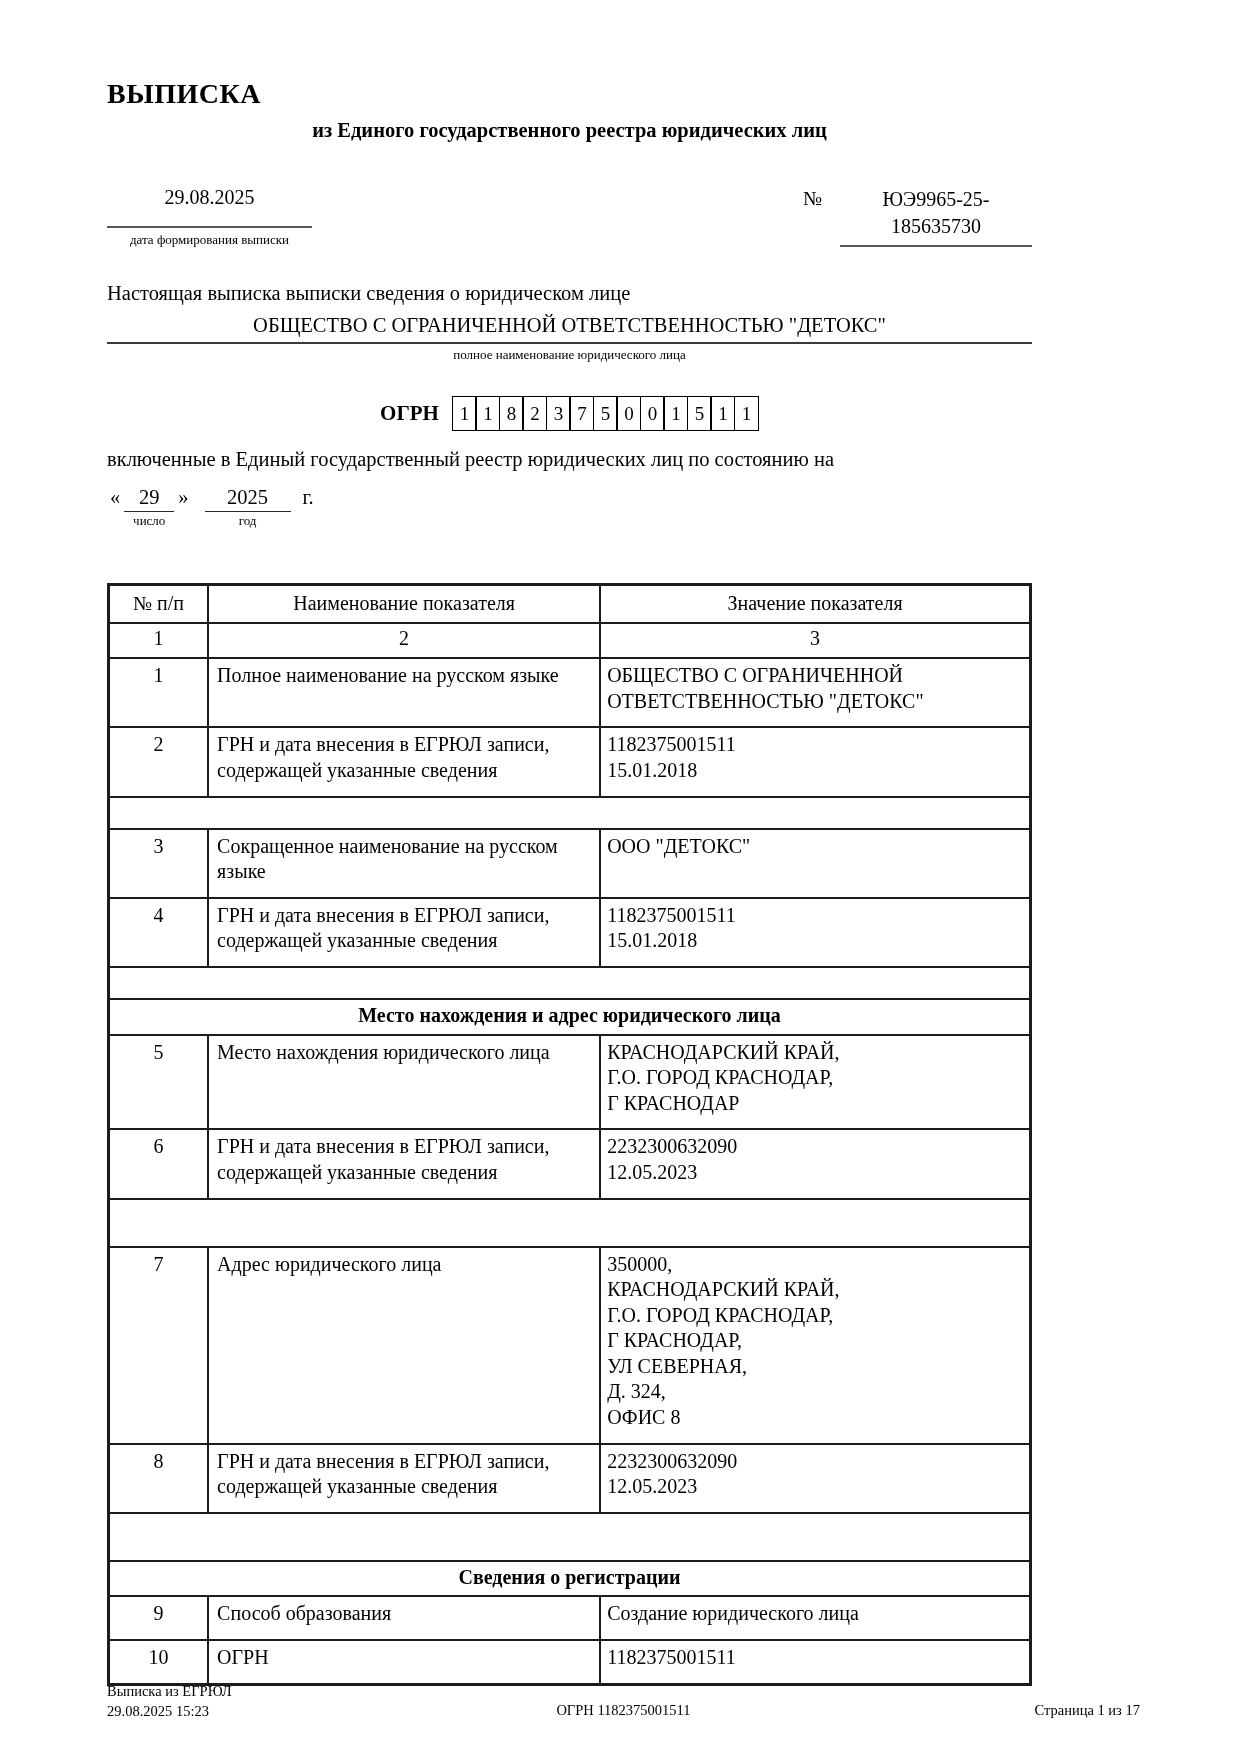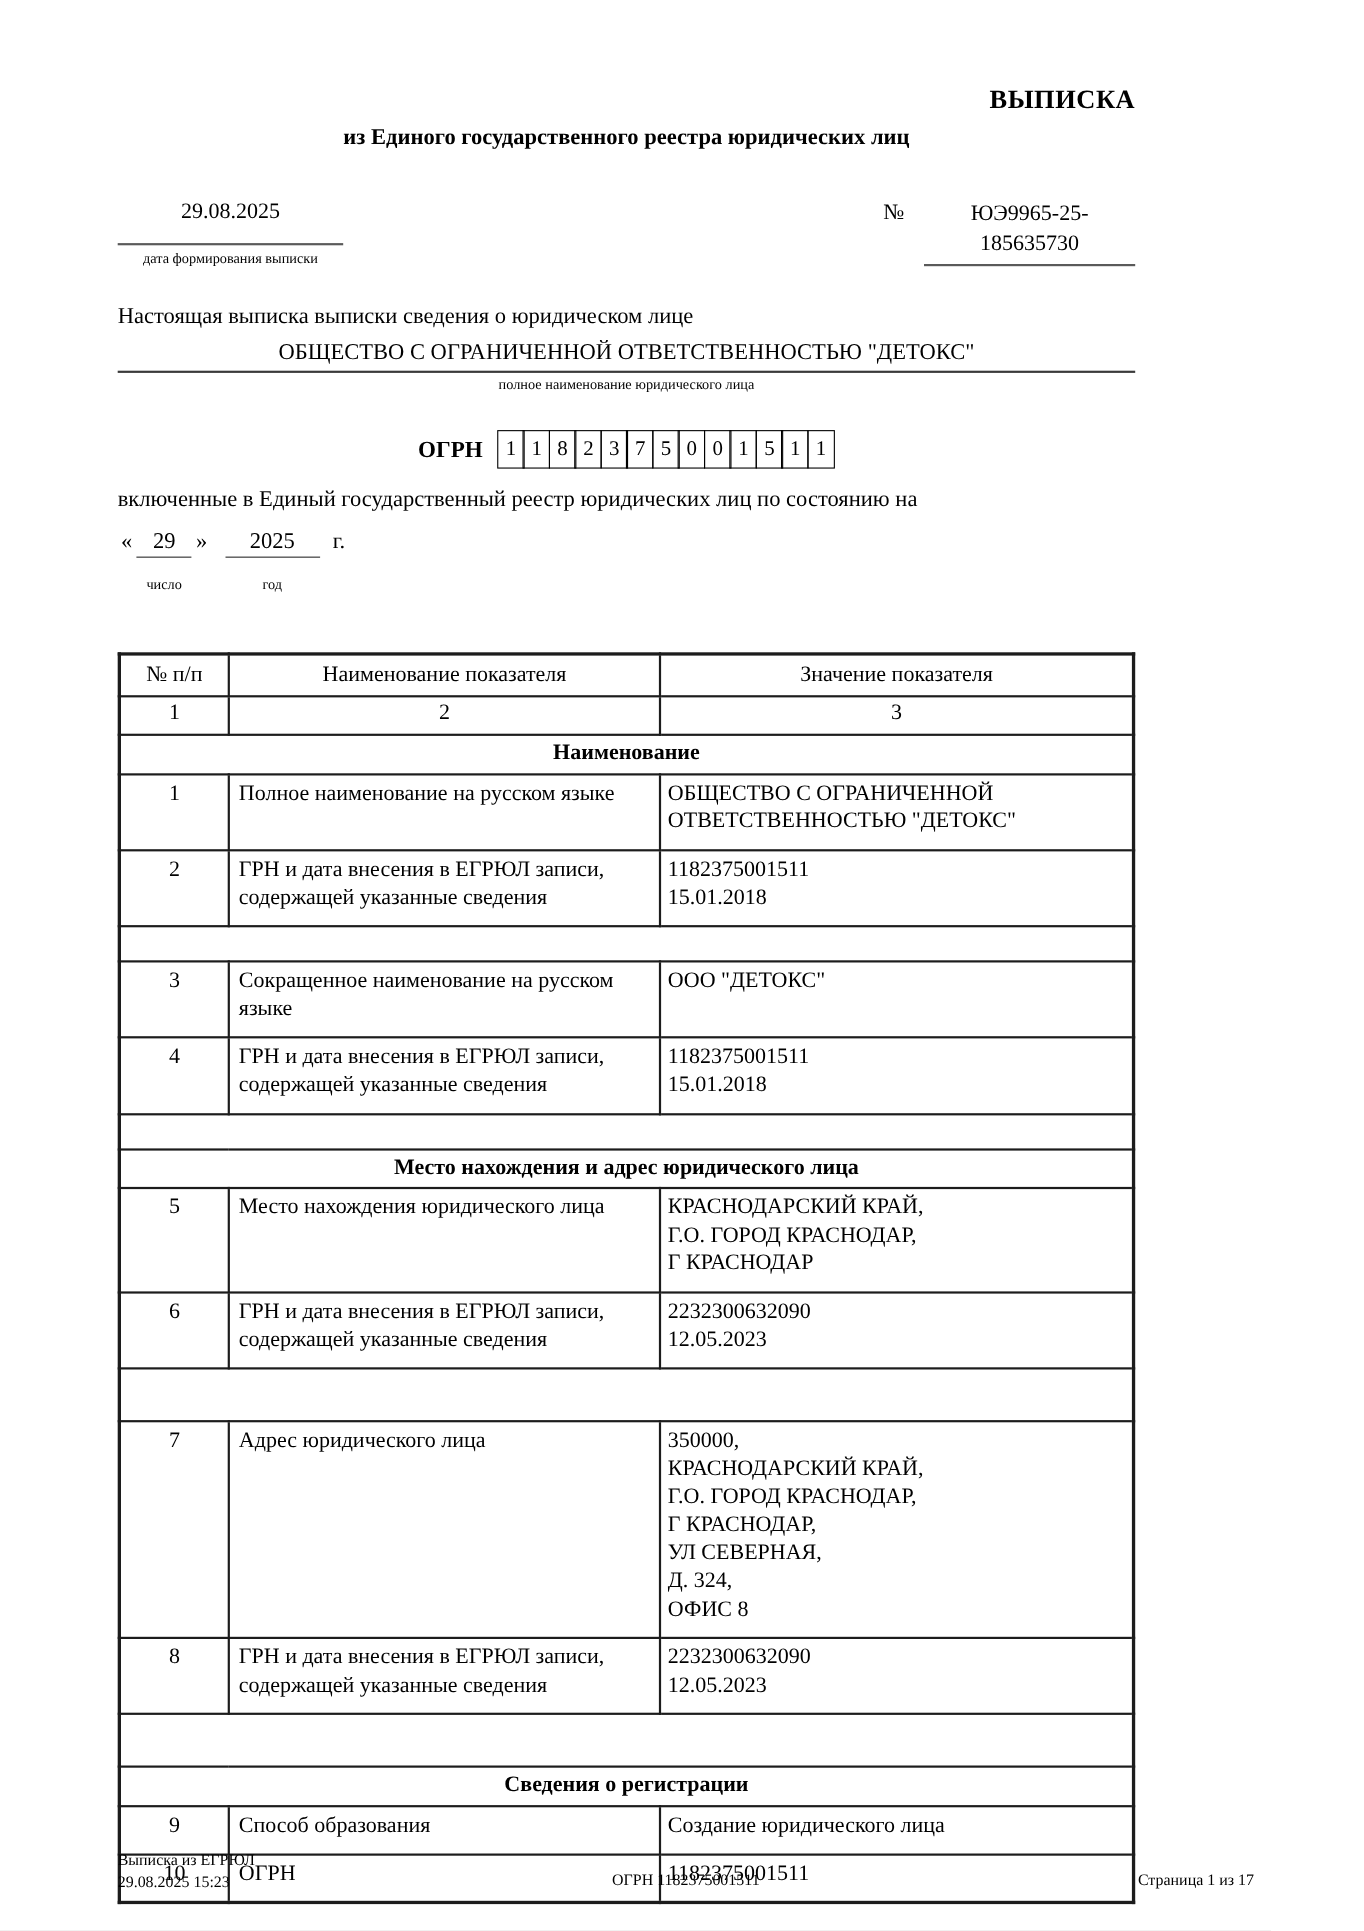--- a/index.html
+++ b/index.html
@@ -7,21 +7,21 @@
     position:relative;
     width:1240px; height:1755px;
     margin:0 auto;
     background:#ffffff;
     color:#000;
     font-family:"Liberation Serif","DejaVu Serif",serif;
     overflow:hidden;
   }
   .content { position:absolute; left:107px; top:0; width:925px; }
 
-  .doc-title   { margin-top:78px; text-align:right; font-weight:bold; font-size:24px; letter-spacing:0.5px; }
+  .doc-title   { margin-top:78px; text-align:left; font-weight:bold; font-size:28px; letter-spacing:0.5px; }
   .doc-subtitle{ margin-top:9px;  text-align:center; font-weight:bold; font-size:20.5px; }
 
   .meta-row { display:flex; justify-content:space-between; align-items:flex-start; margin-top:44px; }
   .date-block { width:205px; }
   .date-value { text-align:center; font-size:20px; padding-bottom:17px; border-bottom:2.5px solid #5a5a5a;font-family:Liberation Serif, serif; }
   .date-label { margin-top:4px; text-align:center; font-size:13px; }
   .number-block { display:flex; gap:18px; align-items:flex-start; }
   .number-sign  { font-size:20px; padding-top:1px; }
   .number-value { width:192px; text-align:center; font-size:20px; line-height:1.35; border-bottom:2.5px solid #5a5a5a; padding-bottom:5px; }
 
@@ -38,21 +38,21 @@
                 display:flex; align-items:center; justify-content:center; font-size:19px; }
   .ogrn-box.first { margin-left:0; }
 
   .included { margin-top:17px; font-size:20.5px; }
 
   .asof-row { display:flex; align-items:flex-start; margin-top:15px; font-size:20.5px; }
   .quote-open  { margin-left:3px; }
   .quote-close { margin-left:4px; }
   .blank { text-align:center; }
   .blank-value { border-bottom:1.5px solid #2a2a2a; padding-bottom:2px; }
-  .blank-label { margin-top:16px; font-size:13px; }
+  .blank-label { margin-top:1px; font-size:13px; }
   .blank-day   { width:50px;  margin-left:4px; }
   .blank-month { width:210px; margin-left:14px; }
   .blank-year  { width:86px;  margin-left:16px; }
   .year-suffix { margin-left:12px; }
 
   table.reg { border-collapse:collapse; width:925px; margin-top:54px; font-size:20px; border:3px solid #1c1c1c; }
   table.reg td { border:2px solid #1c1c1c; vertical-align:top; line-height:1.28; }
   td.c-num   { width:64px;  text-align:center; padding:4px 2px 12px 2px; }
   td.c-name  { width:391px; padding:4px 6px 12px 8px; white-space:pre-line; }
   td.c-value { width:424px; padding:4px 6px 12px 6px; white-space:pre-line; }
@@ -138,23 +138,20 @@
           <td class="c-num">№ п/п</td>
           <td class="c-name">Наименование показателя</td>
           <td class="c-value">Значение показателя</td>
         </tr>
         <tr class="colnum-row">
           <td class="c-num">1</td>
           <td class="c-name">2</td>
           <td class="c-value">3</td>
         </tr>
 
-        <tr class="section-row">
-          <td colspan="3">Наименование</td>
-        </tr>
         <tr>
           <td class="c-num">1</td>
           <td class="c-name">Полное наименование на русском языке</td>
           <td class="c-value">ОБЩЕСТВО С ОГРАНИЧЕННОЙ
 ОТВЕТСТВЕННОСТЬЮ "ДЕТОКС"</td>
         </tr>
         <tr>
           <td class="c-num">2</td>
           <td class="c-name">ГРН и дата внесения в ЕГРЮЛ записи,
 содержащей указанные сведения</td>

